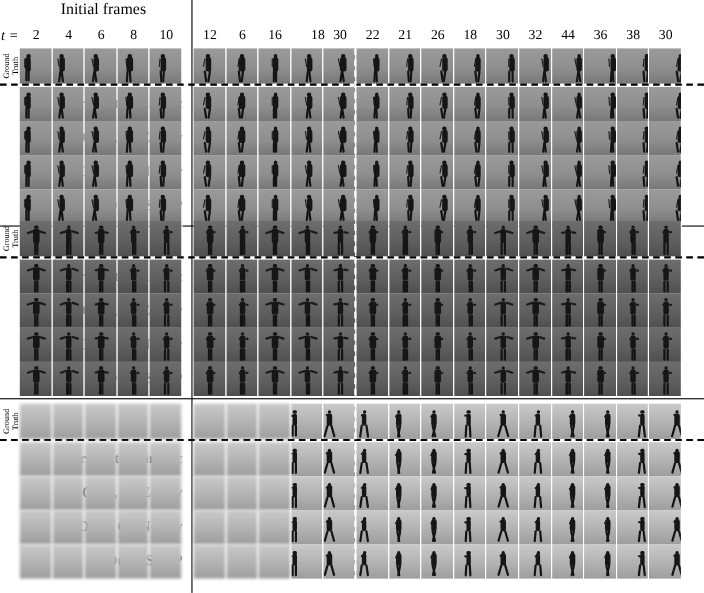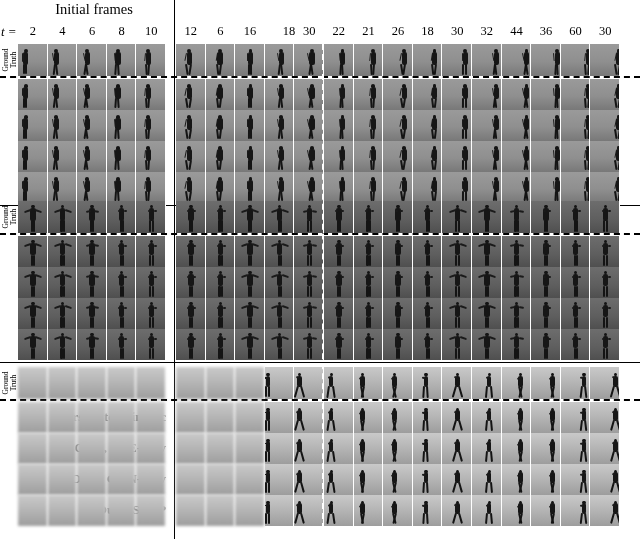--- a/index.html
+++ b/index.html
@@ -67,21 +67,21 @@
         <div class="tick" style="left: 274px; text-align: center;">18</div>
         <div class="tick" style="left: 294.2px;">30</div>
         <div class="tick" style="left: 323.8px;">22</div>
         <div class="tick" style="left: 353.4px;">21</div>
         <div class="tick" style="left: 383px;">26</div>
         <div class="tick" style="left: 412.6px;">18</div>
         <div class="tick" style="left: 442.2px; text-align: center;">30</div>
         <div class="tick" style="left: 471.8px;">32</div>
         <div class="tick" style="left: 501.4px;">44</div>
         <div class="tick" style="left: 531px;">36</div>
-        <div class="tick" style="left: 560.6px;">60</div>
+        <div class="tick" style="left: 560.6px;">38</div>
         <div class="tick" style="left: 590.2px;">30</div>
       </div>
   </div>
 
   <div class="vsep"></div>
   <div class="vdash"></div>
 
   <div id="rows">
       <div class="row" style="top: 44px; height: 32px;">
         <div class="gtlabel" style="top: 8px; transform: rotate(-90deg); left: -12px; width: 44px;">

